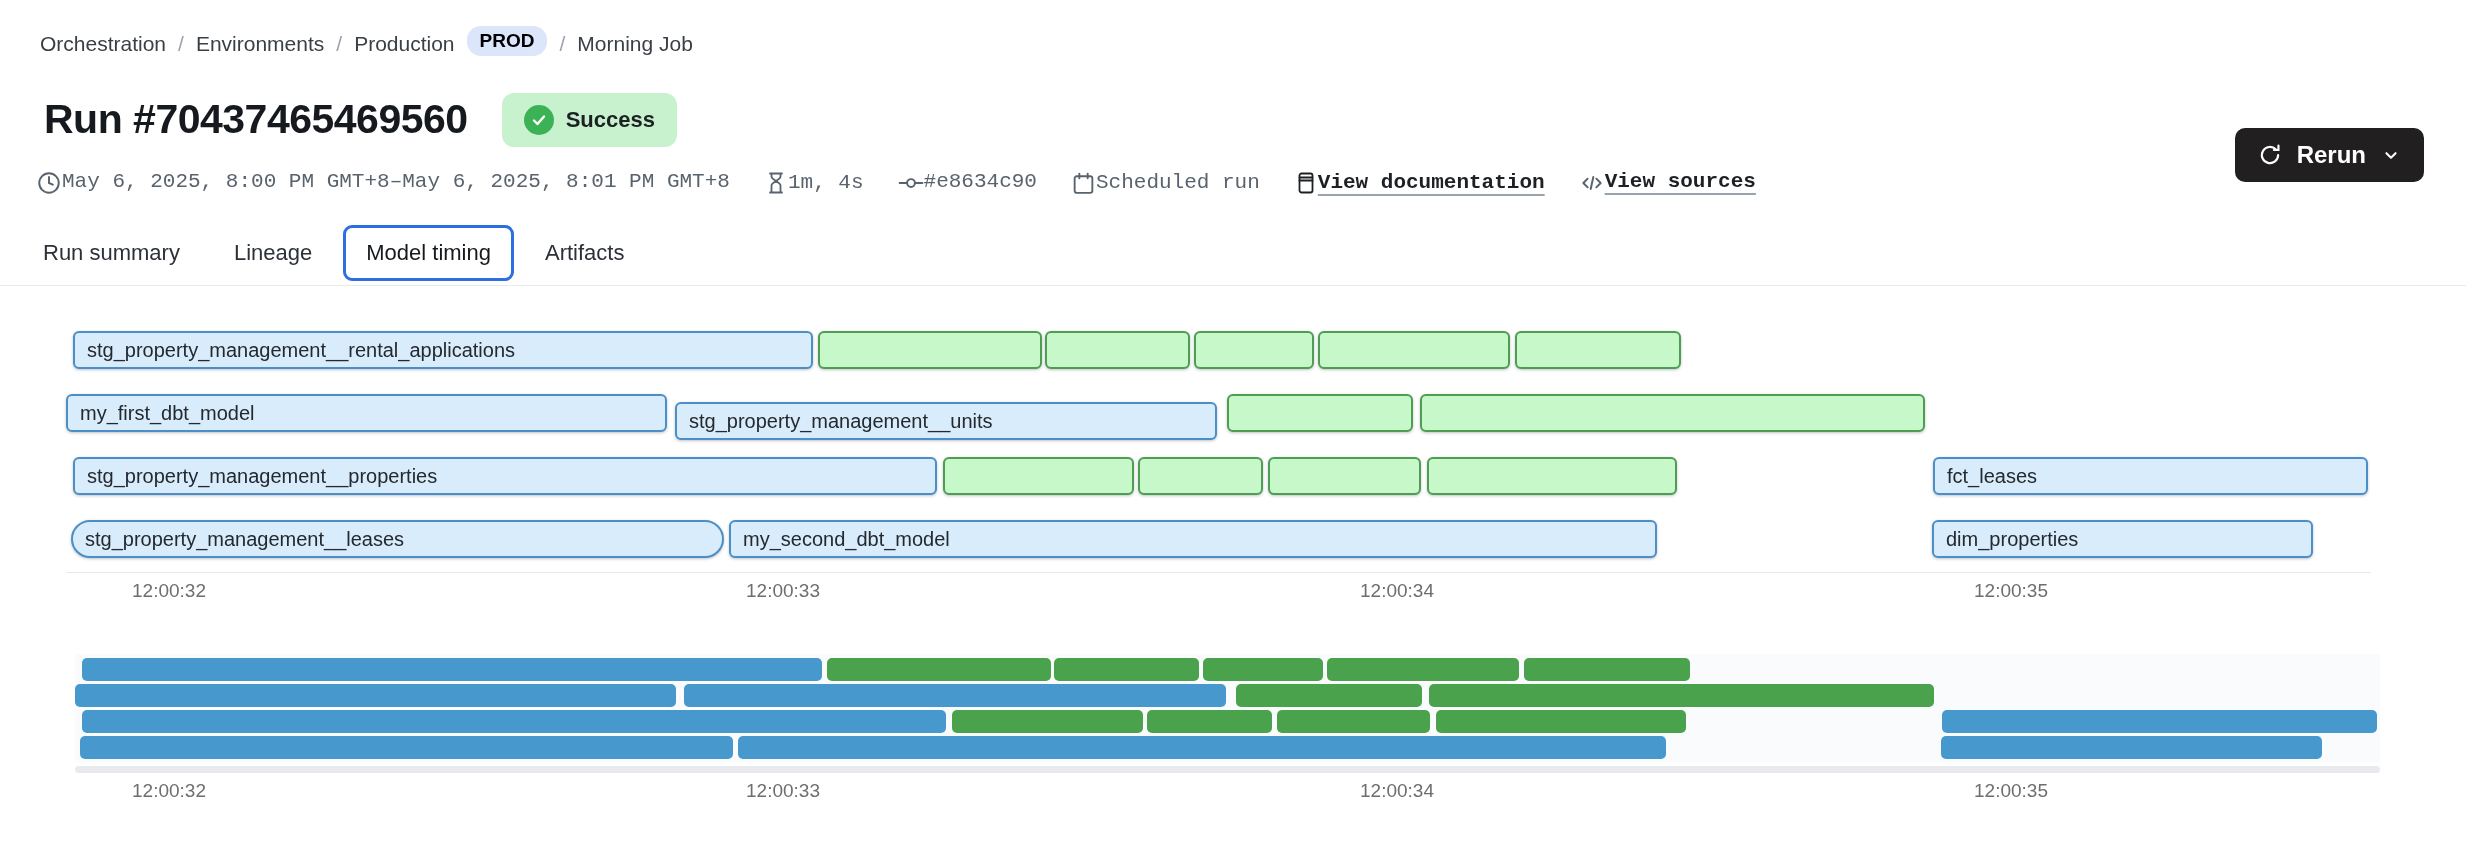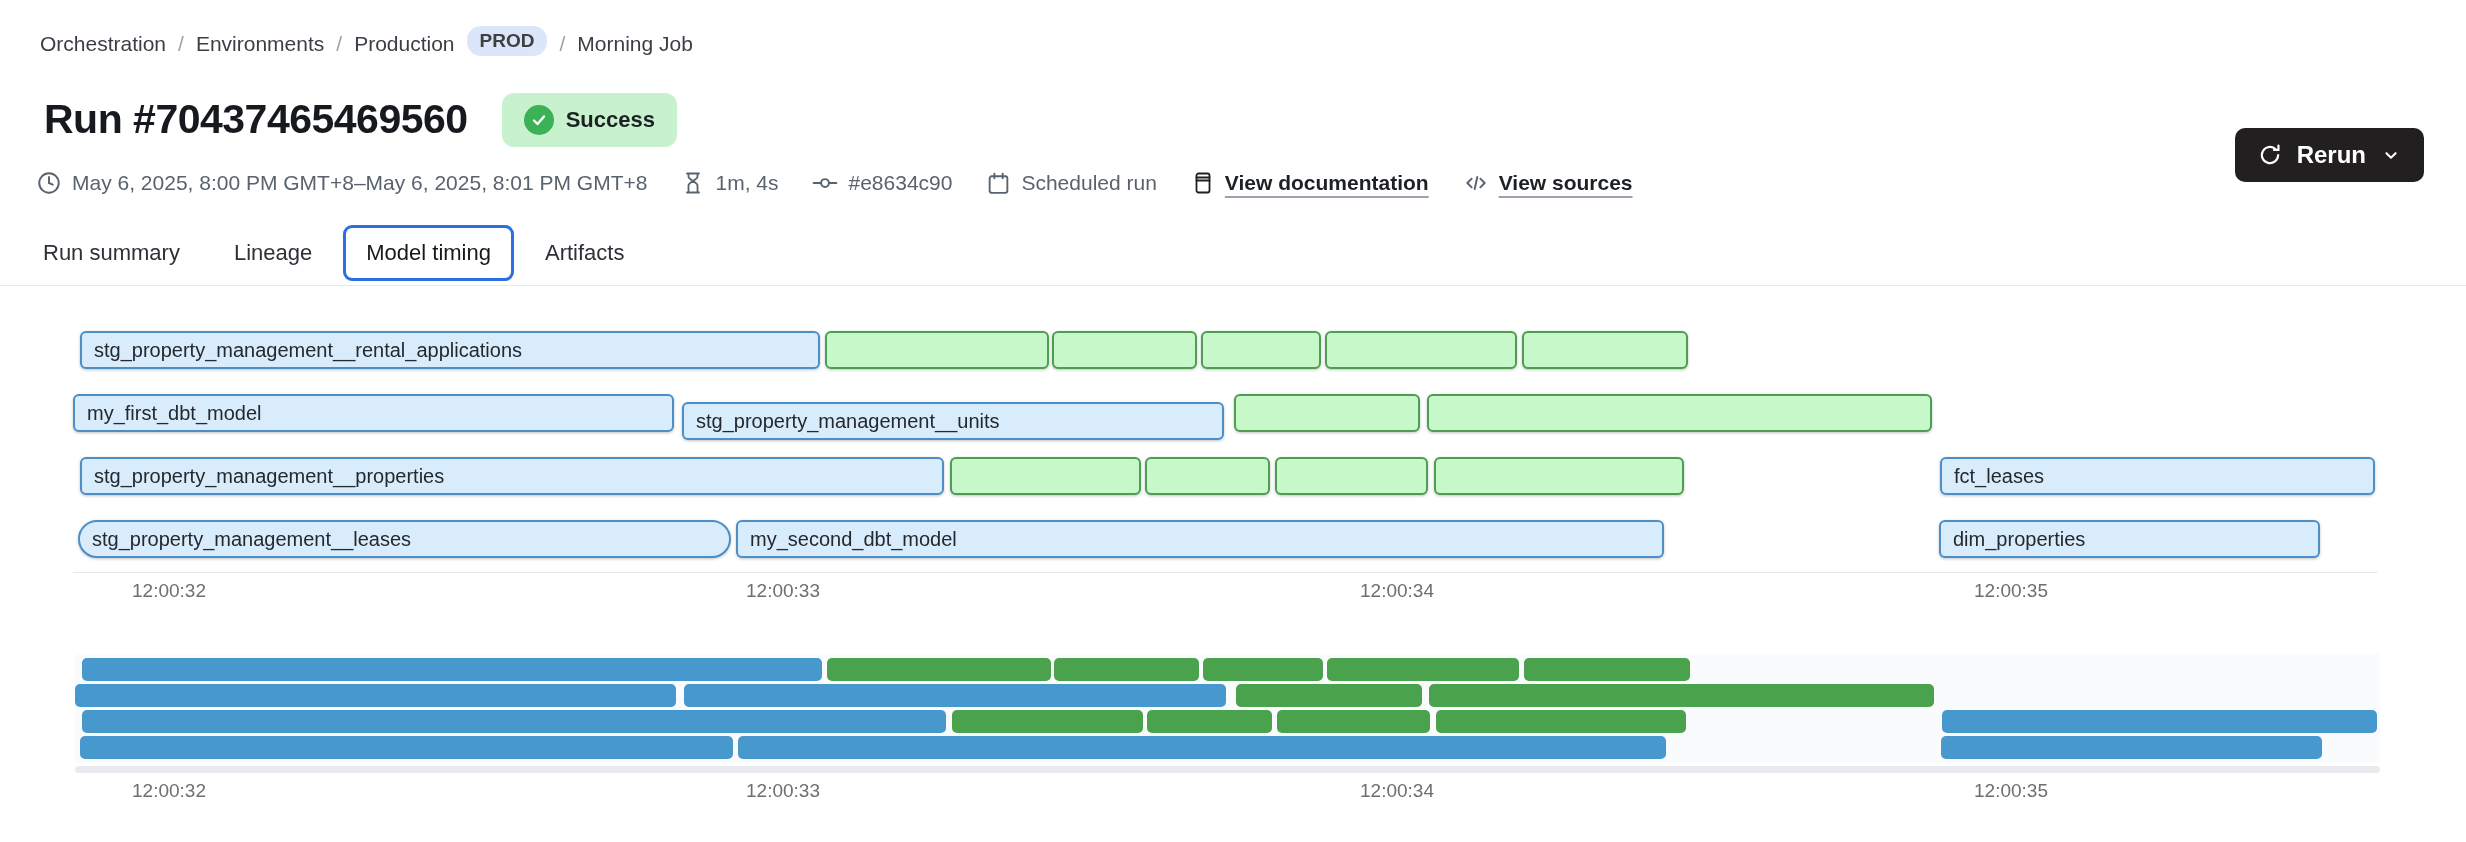--- a/index.html
+++ b/index.html
@@ -4,56 +4,56 @@
 <style>
   html,body{margin:0;padding:0;background:#fff;}
   body{width:2466px;height:842px;position:relative;overflow:hidden;
        font-family:"Liberation Sans",sans-serif;color:#24292f;}
 
   
   .breadcrumb{position:absolute;left:40px;top:26px;display:flex;align-items:flex-end;gap:12px;
               font-size:21px;color:#3a3f45;}
   .bc-link{cursor:pointer;}
   .bc-sep{color:#9aa2ab;}
-  .prod-badge{background:var(--prod-badge-bg,#dce6fa);color:#404040;font-weight:700;
+  .prod-badge{background:var(--prod-badge-bg,#dce6fa);color:#000000;font-weight:700;
               font-size:19px;padding:4px 13px;border-radius:14px;}
 
   
   .title-row{position:absolute;left:40px;top:92px;display:flex;align-items:center;gap:30px;}
   .page-title{margin:4px;font-size:41px;font-weight:700;letter-spacing:-0.5px;color:#16191d;}
   .success-badge{display:inline-flex;align-items:center;gap:12px;height:54px;padding:0 22px;
                  background:var(--success-bg,#c8f2cd);border-radius:12px;
                  font-size:22px;font-weight:600;color:#1d2125;}
   .check-circle{width:30px;height:30px;border-radius:50%;background:var(--success-dot,#3cb257);
                 display:inline-flex;align-items:center;justify-content:center;}
 
   
   .rerun{position:absolute;right:42px;top:128px;height:54px;display:flex;align-items:center;gap:14px;
          padding:18px 22px;border:none;border-radius:10px;background:var(--rerun-bg,#221f20);
          color:#fff;font-family:inherit;font-size:24px;font-weight:600;cursor:pointer;}
   .rerun .icon{display:inline-flex;}
 
   
   .meta-row{position:absolute;left:36px;top:170px;display:flex;align-items:center;gap:34px;
             font-size:21px;color:var(--meta-text,#59636e);}
-  .meta-item{display:inline-flex;align-items:center;gap:10px;}
+  .meta-item{display:inline-flex;align-items:flex-start;font-family:Liberation Mono, monospace;}
   .meta-item .icon{display:inline-flex;color:#59636e;}
   .meta-link{color:#1d2125;font-weight:700;text-decoration:underline;
              text-decoration-color:#9aa2ab;text-underline-offset:6px;cursor:pointer;}
 
   
   .tabs{position:absolute;left:20px;top:222px;height:62px;display:flex;align-items:center;gap:8px;}
   .tab{padding:12px 20px;font-size:22px;font-weight:500;color:#2c3138;border:3px solid transparent;
        border-radius:9px;cursor:pointer;white-space:nowrap;}
   .tab.active{border-color:var(--accent-tab,#2d6ee1);color:#16191d;}
   .tabs-divider{position:absolute;left:0;top:285px;width:2466px;height:1px;
                 background:var(--divider,#e7e9ec);}
 
   
-  #main-chart{position:absolute;left:73px;top:331px;width:2305px;height:241px;
+  #main-chart{position:absolute;left:66px;top:331px;width:2305px;height:241px;
               border-bottom:1px solid var(--divider,#e7e9ec);text-align:center;}
   .bar-main{position:absolute;height:38px;border-radius:6px;border:2px solid;box-sizing:border-box;
             display:flex;align-items:center;overflow:hidden;
             box-shadow:0 1px 3px rgba(110,119,129,.45);cursor:pointer;}
   .bar-main.blue{background:var(--bar-blue-fill,#d9ecfb);border-color:var(--bar-blue-border,#4c8fc8);}
   .bar-main.green{background:var(--bar-green-fill,#c6f8ca);border-color:var(--bar-green-border,#4f9d53);}
   .bar-label{font-size:20px;padding-left:12px;white-space:nowrap;color:#24292f;}
 
   .axis{position:absolute;left:75px;width:2305px;height:26px;}
   #main-axis{top:580px;}

